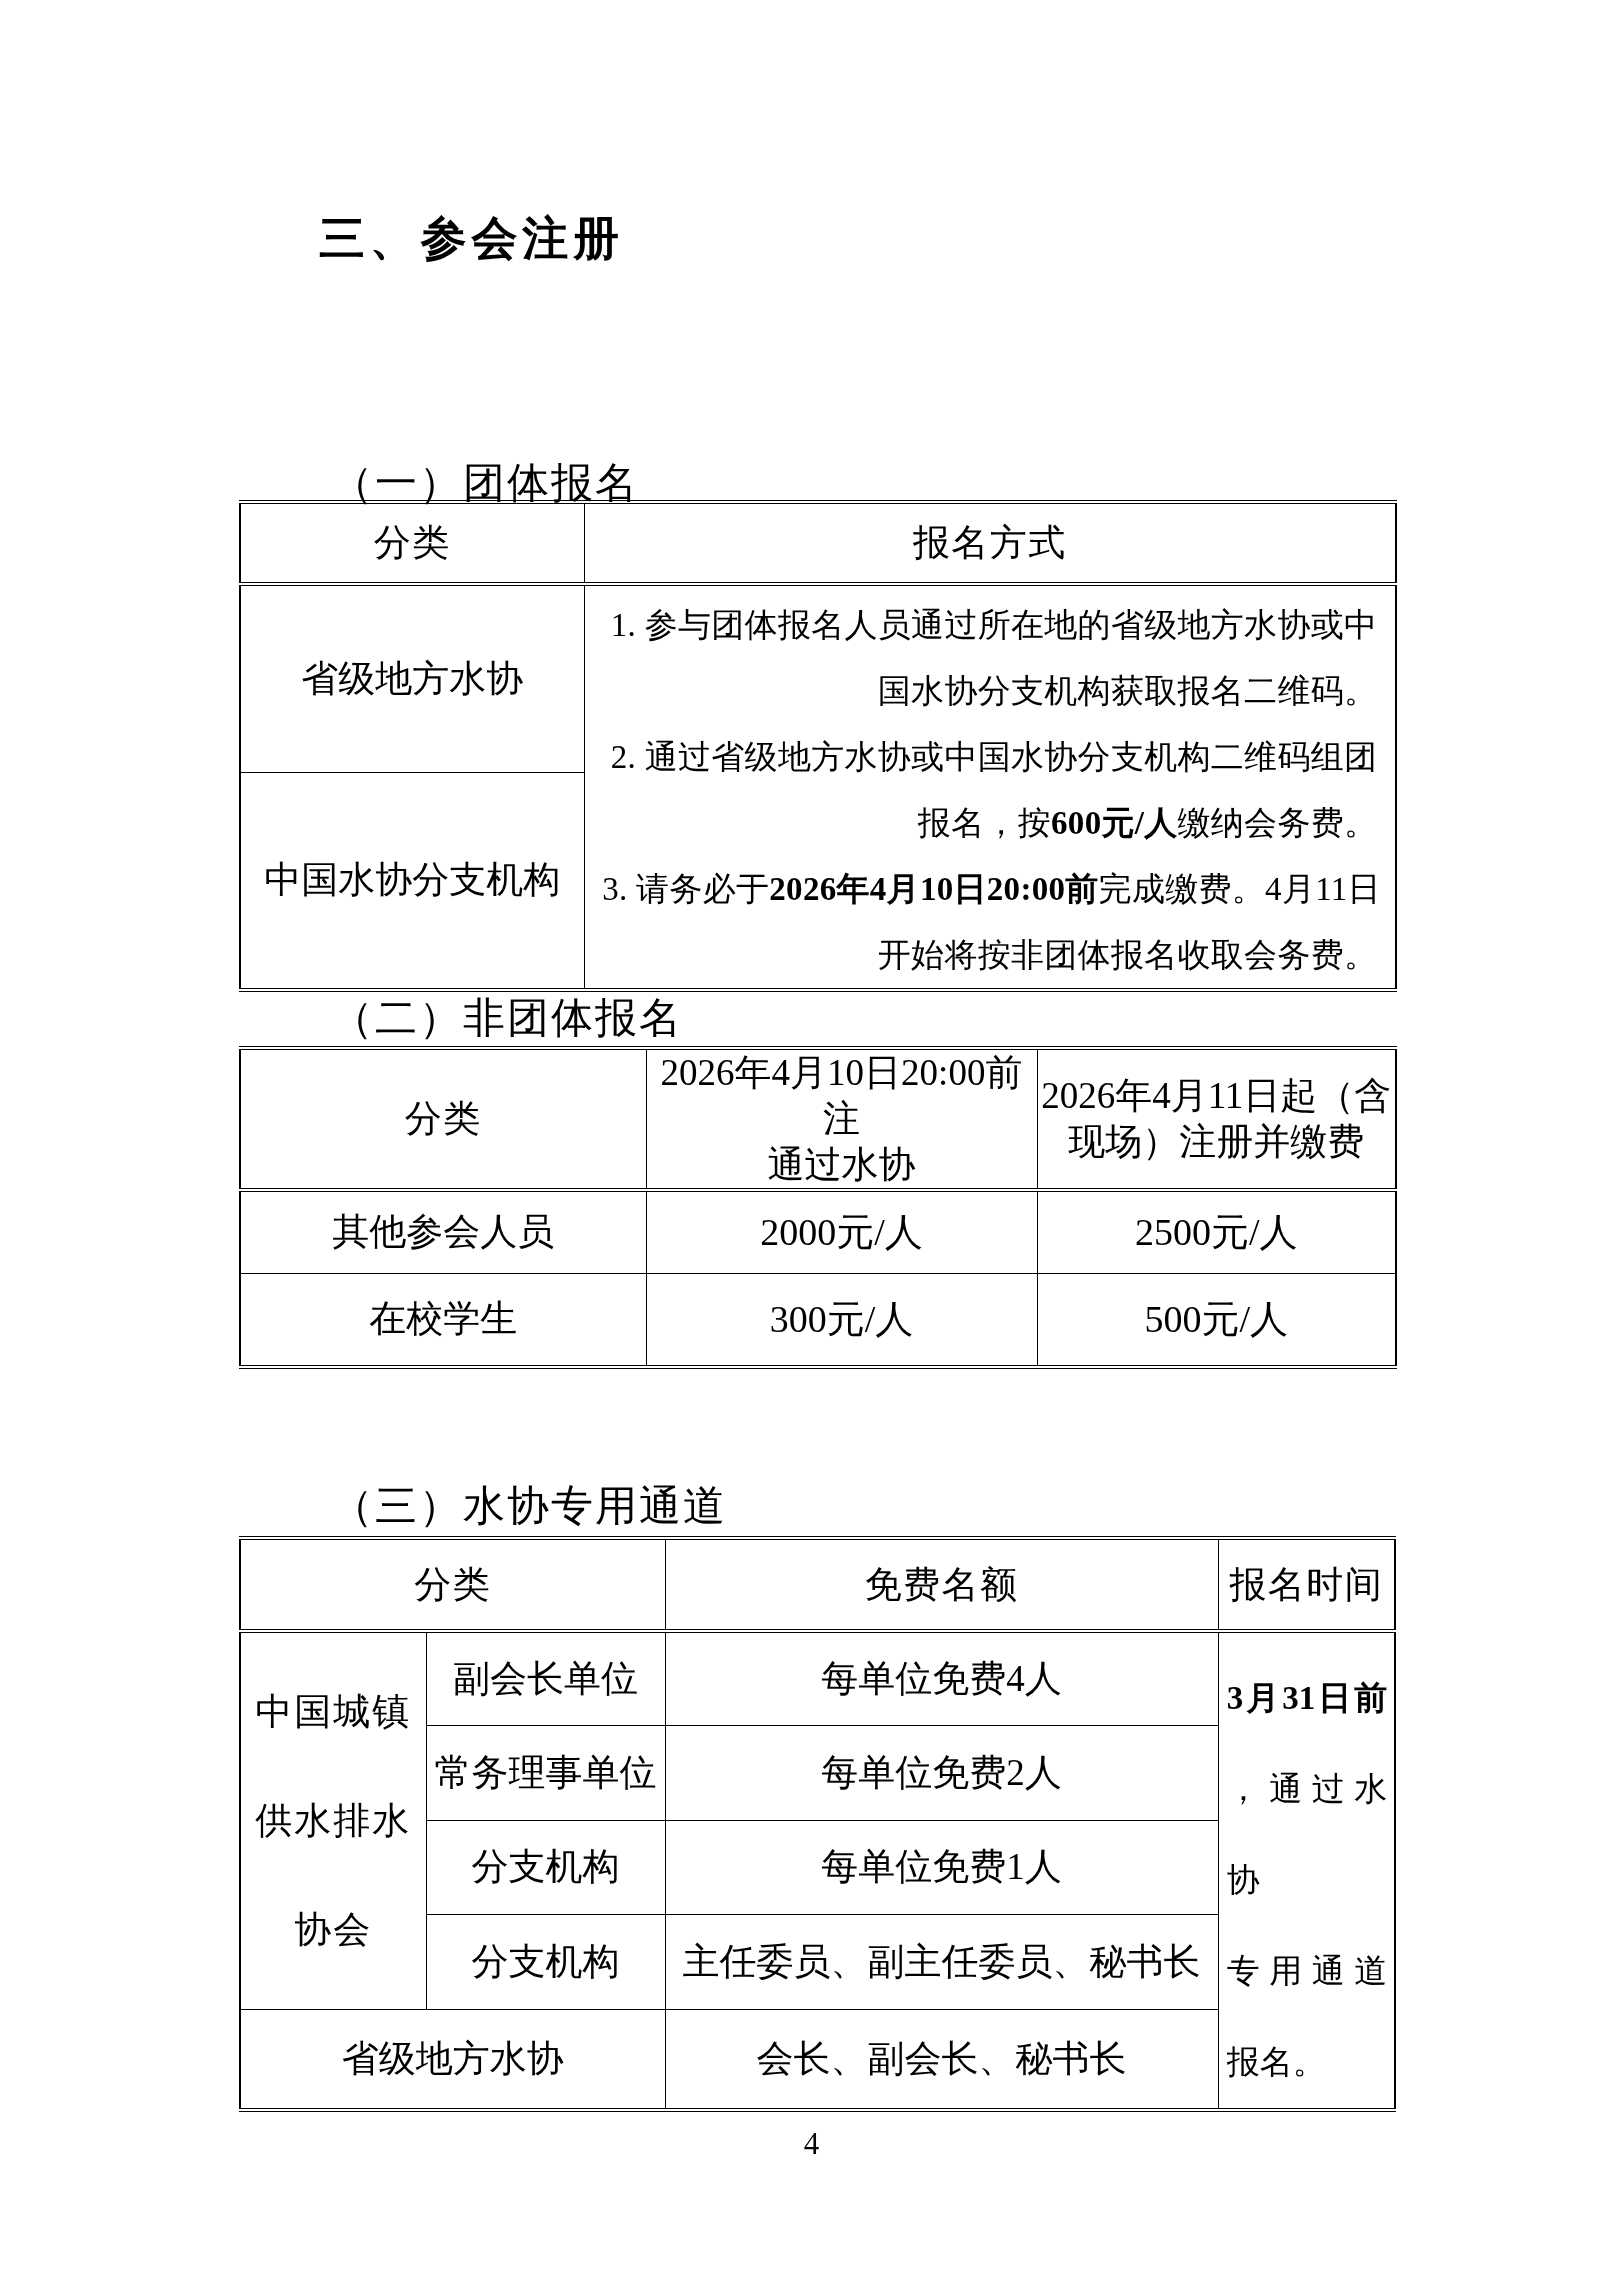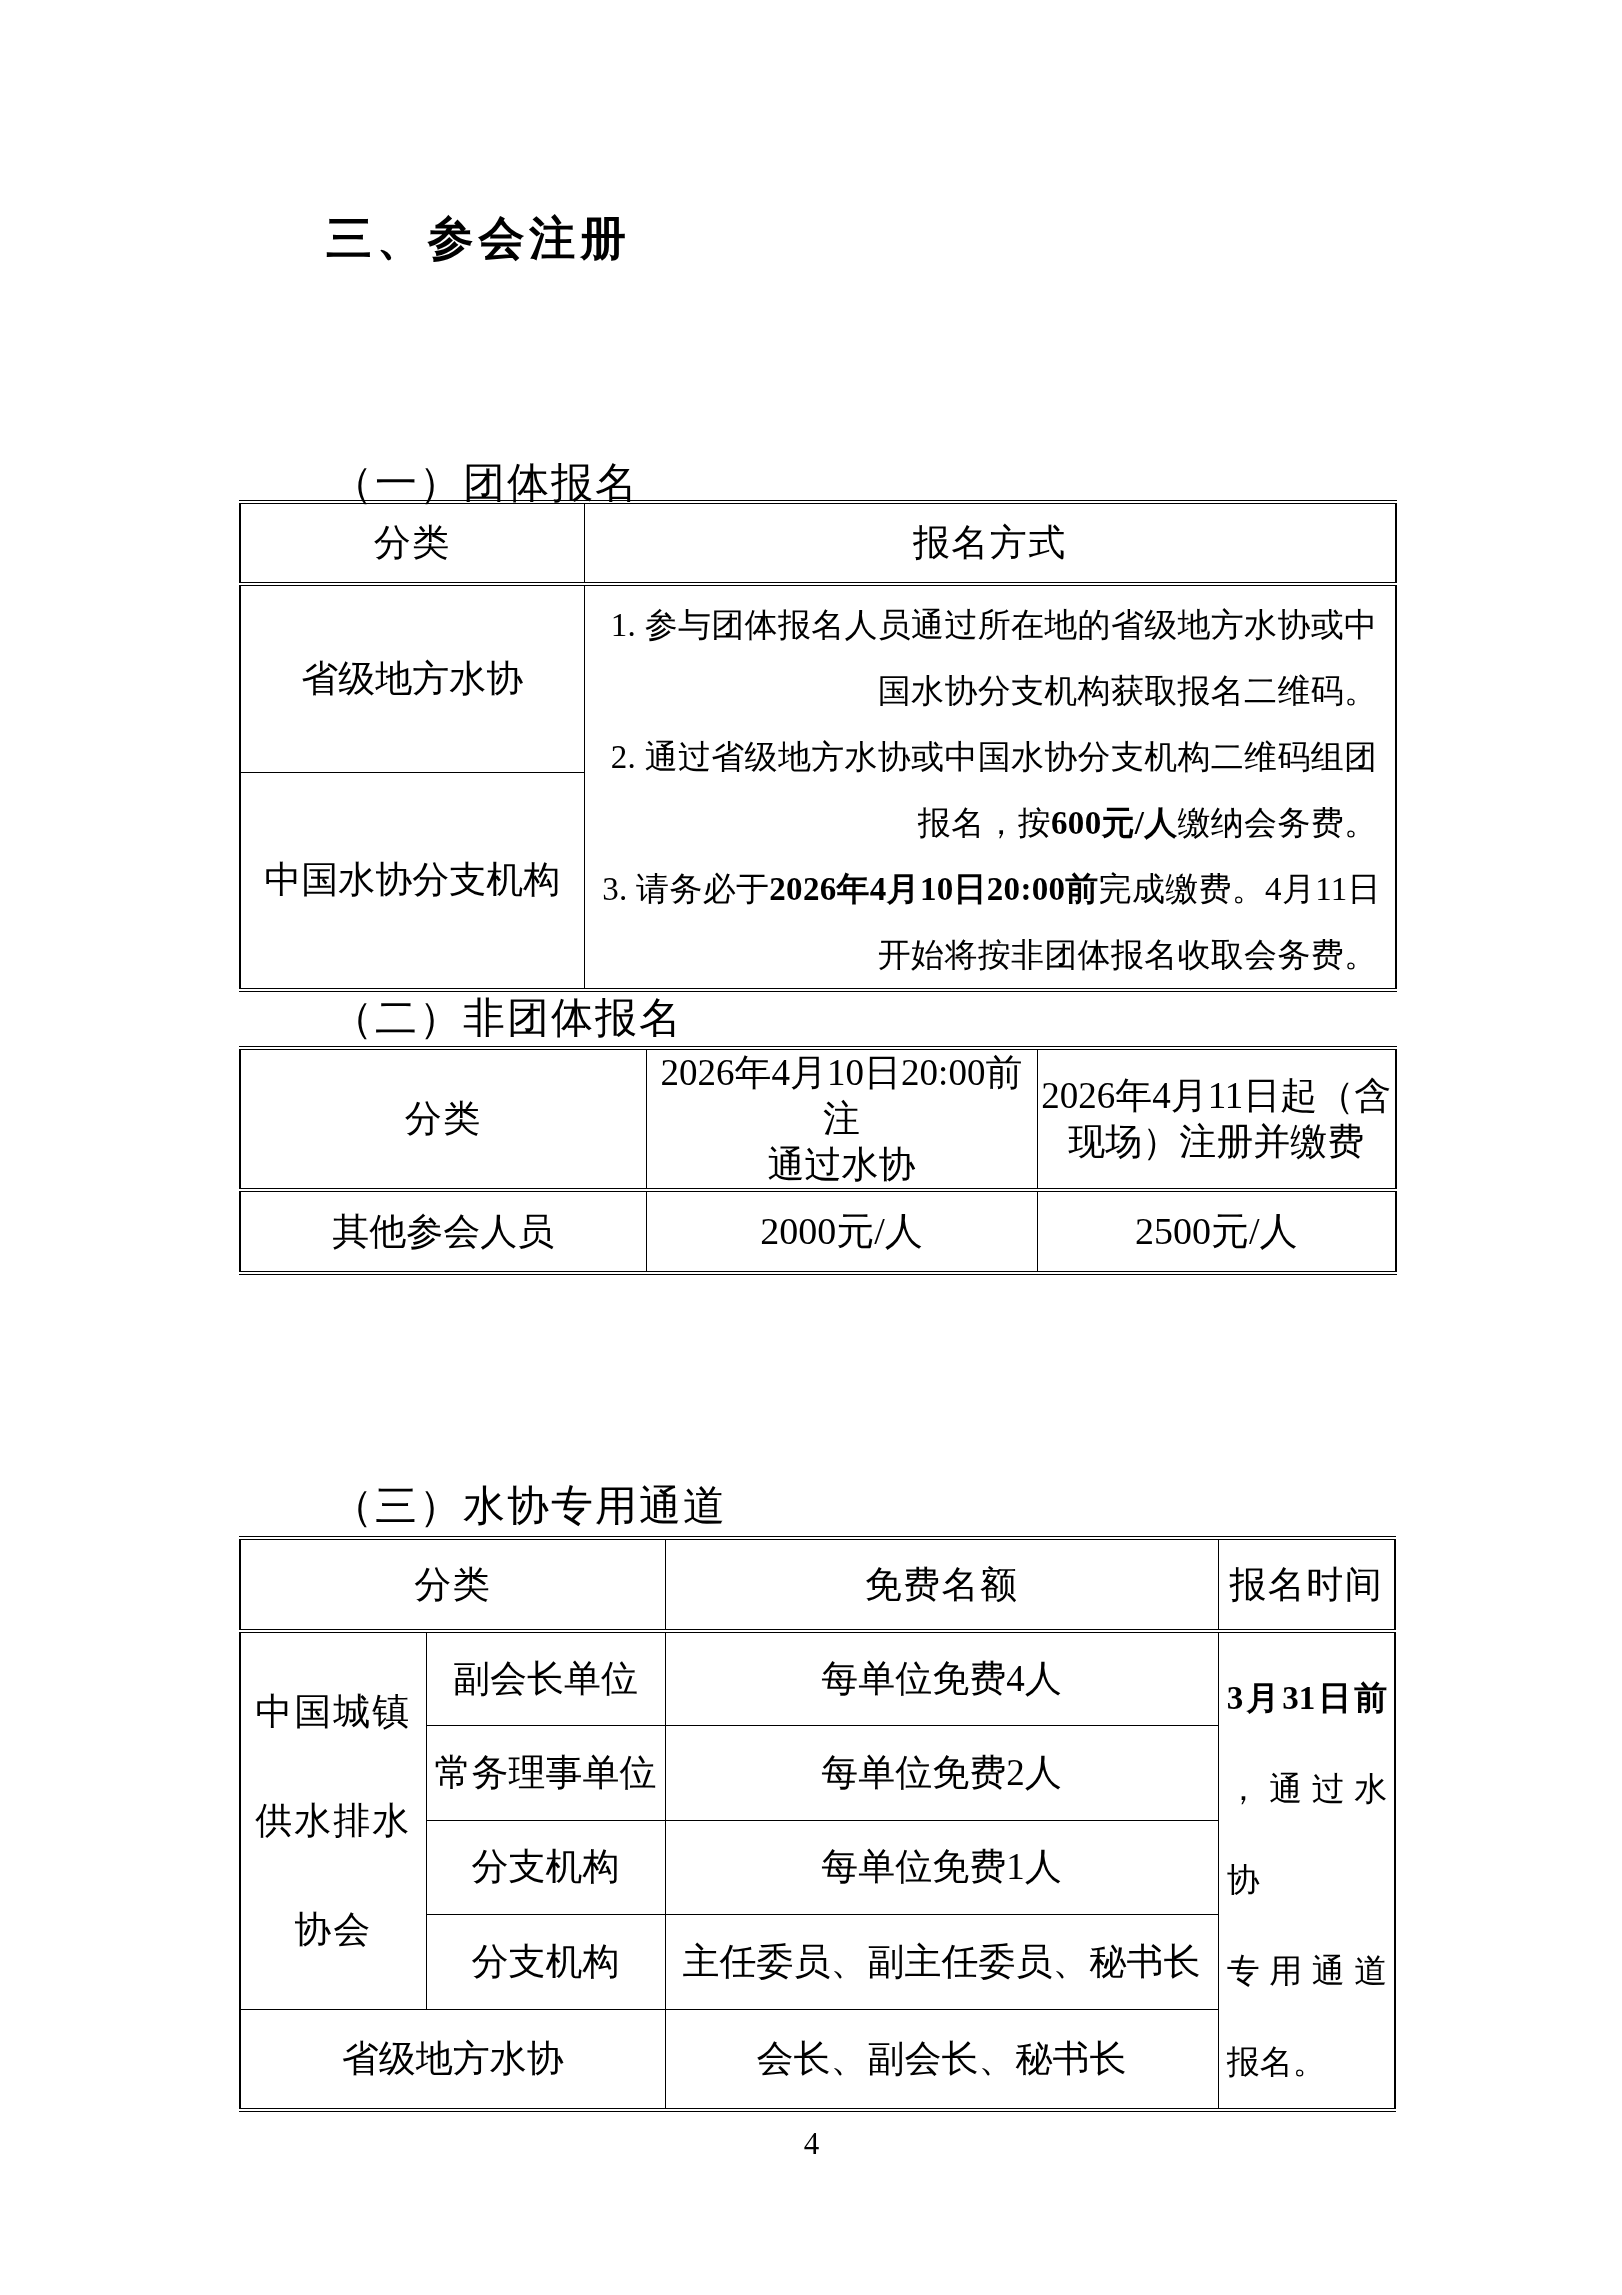--- a/index.html
+++ b/index.html
@@ -6,21 +6,21 @@
   .page{
     position:relative;
     width:1623px;height:2295px;
     margin:0 auto;
     background:#ffffff;
     color:#000;
     font-family:"Liberation Serif","DejaVu Serif",serif;
     overflow:hidden;
   }
   .h1{
-    position:absolute;left:326px;top:213px;
+    position:absolute;left:319px;top:213px;
     font-size:46px;line-height:1.1;font-weight:bold;
     font-family:"Liberation Sans","DejaVu Sans",sans-serif;
     letter-spacing:4.8px;
   }
   .intro{
     position:absolute;left:236px;top:290px;width:1159px;
     font-size:42px;line-height:85px;
     text-align:justify;text-indent:95px;letter-spacing:1.7px;
     margin:0;
   }
@@ -142,20 +142,25 @@
       <th class="dhdr">
         <div>2026年4月11日起（含</div>
         <div>现场）注册并缴费</div>
       </th>
     </tr>
     <tr style="height:83px">
       <td>其他参会人员</td>
       <td class="val">2000元/人</td>
       <td class="val">2500元/人</td>
     </tr>
+    <tr style="height:94px">
+      <td>在校学生</td>
+      <td class="val">300元/人</td>
+      <td class="val">500元/人</td>
+    </tr>
   </tbody>
     </table>
 
   <div class="h2 s3">（三）水协专用通道</div>
 
   <table class="tbl t3">
     <colgroup>
         <col style="width:186px">
         <col style="width:239px">
         <col style="width:553px">

